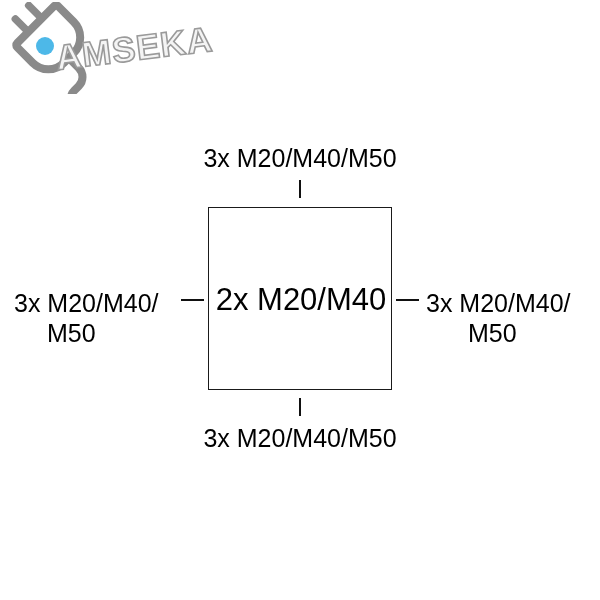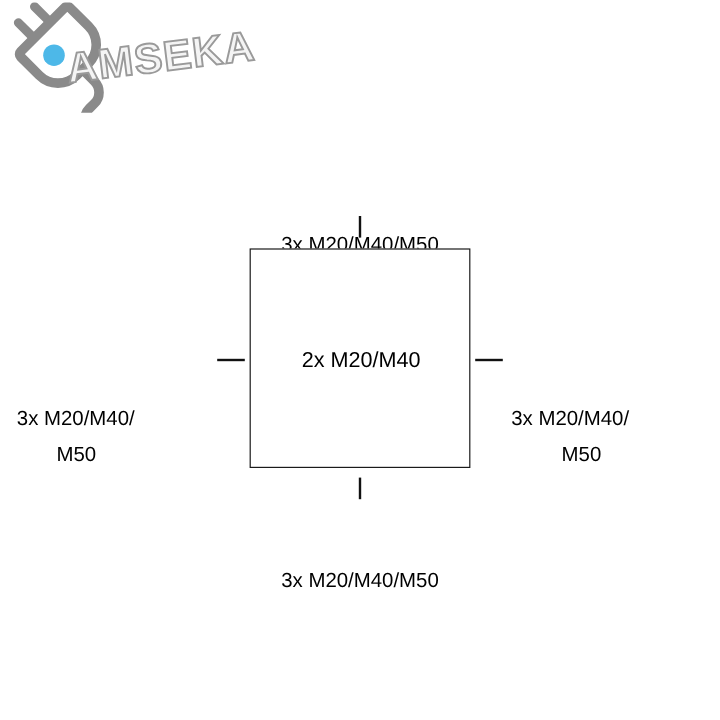--- a/index.html
+++ b/index.html
@@ -70,21 +70,21 @@
     top: 0;
     width: 184px;
     height: 183px;
     display: flex;
     flex-direction: column;
     align-items: center;
     justify-content: center;
     gap: 2px;
   }
   .box-line {
-    font-size: 18px;
+    font-size: 31px;
     line-height: 30px;
     white-space: nowrap;
   }
 
   
   .tick-v {
     position: absolute;
     width: 2.2px;
     background: #111111;
   }
@@ -94,25 +94,24 @@
     background: #111111;
   }
   #tick-top    { left: 299px; top: 180px; height: 18px; }
   #tick-bottom { left: 299px; top: 398px; height: 18px; }
   #tick-left   { left: 181px; top: 299px; width: 23px; }
   #tick-right  { left: 396px; top: 299px; width: 23px; }
 
   
   .label {
     position: absolute;
-    font-size: 17px;
+    font-size: 25px;
     line-height: 30px;
     color: #000000;
     white-space: nowrap;
-    margin-top: 46px;
   }
   #label-top {
     left: 0px;
     top: 143px;
     width: 600px;
     text-align: center;
   }
   #label-bottom {
     left: 0px;
     top: 423px;

